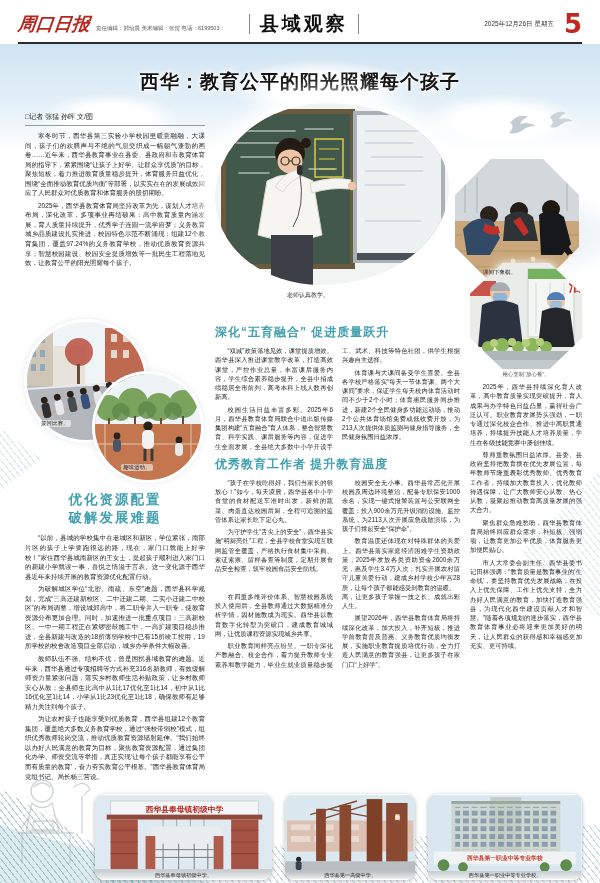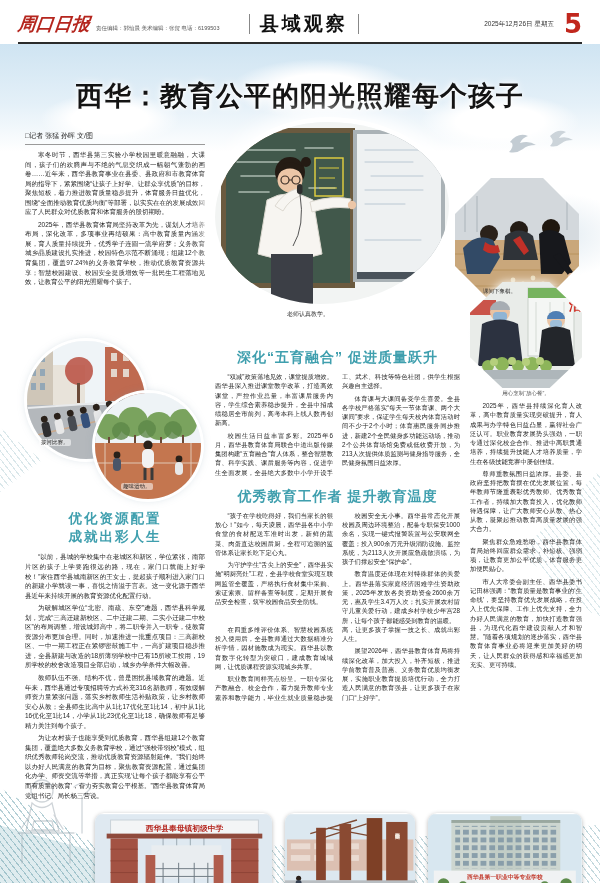--- a/index.html
+++ b/index.html
@@ -39,44 +39,44 @@
                  clip-path:polygon(0 100%,0 18%,100% 100%);} 
   .deco-bl{left:0;bottom:0;width:160px;height:95px;clip-path:polygon(0 100%,0 0,100% 100%);}
   .deco-br{right:0;bottom:0;width:500px;height:58px;opacity:.8;
            clip-path:polygon(0 100%,18% 45%,100% 0,100% 100%);}
   .deco-mr{right:0;top:470px;width:80px;height:150px;opacity:.45;
            clip-path:polygon(100% 0,100% 100%,0 55%);}
   .deco-lm{left:0;top:428px;width:42px;height:64px;opacity:.5;
            clip-path:polygon(0 0,100% 50%,0 100%);}
 
   
-  .headline{position:relative;z-index:2;margin:12px;padding-top:22px;text-align:center;
-    font-size:27px;font-weight:900;color:#141414;letter-spacing:1px;
+  .headline{position:relative;z-index:2;margin:3px;padding-top:22px;text-align:center;
+    font-size:19px;font-weight:900;color:#141414;letter-spacing:1px;
     font-family:"DejaVu Sans",sans-serif;
     text-shadow:0 1px 0 #fff,0 0 4px #fff,0 0 9px rgba(255,255,255,.95);}
 
   
   .content{position:relative;z-index:2;margin:16px 18px 0 25px;}
   .rowA{display:flex;gap:10px;align-items:flex-start;}
   .rowB{display:flex;gap:10px;margin-top:6px;align-items:flex-start;}
   .colL{width:180px;flex:none;}
   .colM{width:245px;flex:none;}
   .colR{width:112px;flex:none;}
 
   .byline{font-size:7px;color:#222;padding:1px 0 3px;border-bottom:.5px solid #9a9a9a;
           margin-bottom:5px;}
   p.bt{font-size:6.5px;line-height:1.47;text-align:justify;text-indent:2em;
        margin:0 0 3px;color:#262626;}
   .colM p.bt,.colR p.bt{font-size:6.3px;}
 
   .sec-title1{color:#3f9fae;font-size:13.5px;font-weight:700;text-align:center;
               letter-spacing:2px;margin:9px 0 6px;line-height:1.35;}
   .sec-title1 span{display:block;}
-  .sec-title{color:#3f9fae;font-size:14px;font-weight:700;text-align:center;
-             letter-spacing:1px;margin:11px 0 5px;}
+  .sec-title{color:#3f9fae;font-size:12px;font-weight:700;
+             letter-spacing:1px;margin:5px 0 5px;}
   .twocol{column-count:2;column-gap:9px;}
 
   
   .collage{flex:1;position:relative;height:202px;}
   .main-photo{position:absolute;left:0;top:-8px;width:234px;height:182px;overflow:hidden;
     border-radius:48% 52% 55% 45% / 52% 46% 54% 48%;
     box-shadow:0 0 0 5px rgba(255,255,255,.95),0 0 18px 12px rgba(255,255,255,.95);}
   .main-photo svg{display:block;width:100%;height:100%;}
   .main-cap{position:absolute;left:72px;top:180px;font-size:6px;color:#333;}
   .octo{clip-path:polygon(29% 0,71% 0,100% 29%,100% 71%,71% 100%,29% 100%,0 71%,0 29%);}
@@ -340,21 +340,21 @@
                 <rect x="18" y="65" width="8" height="13" rx="4" fill="#4a5568"></rect>
               <circle cx="84" cy="66" r="3.4" fill="#2a211a"></circle>
                 <rect x="80" y="69" width="8" height="13" rx="4" fill="#e8e8e8"></rect>
             </svg>
           </div>
           <div class="circ-cap cap-sport">趣味运动。</div>
         </div>
 
         <h2 class="sec-title1">
           <span>优化资源配置</span>
-          <span>成就出彩人生</span>
+          <span>破解发展难题</span>
         </h2>
         <p class="bt">“以前，县城的学校集中在老城区和新区，学位紧张，南部片区的孩子上学要跑很远的路，现在，家门口就能上好学校！”家住西华县城南新区的王女士，提起孩子顺利进入家门口的新建小学就读一事，喜悦之情溢于言表。这一变化源于西华县近年来持续开展的教育资源优化配置行动。</p>
         <p class="bt">为破解城区学位“北密、南疏、东空”难题，西华县科学规划，完成“三高迁建新校区、二中迁建二期、二实小迁建二中校区”的布局调整，增设城郊高中，将二职专并入一职专，使教育资源分布更加合理。同时，加速推进一批重点项目：三高新校区、一中一期工程正在紧锣密鼓施工中，一高扩建项目稳步推进，全县新建与改造的18所薄弱学校中已有15所竣工投用，19所学校的校舍改造项目全部启动，城乡办学条件大幅改善。</p>
         <p class="bt">教师队伍不强、结构不优，曾是困扰县域教育的难题。近年来，西华县通过专项招聘等方式补充316名新教师，有效缓解师资力量紧张问题，落实乡村教师生活补贴政策，让乡村教师安心从教；全县师生比高中从1比17优化至1比14，初中从1比16优化至1比14，小学从1比23优化至1比18，确保教师有足够精力关注到每个孩子。</p>
         <p class="bt">为让农村孩子也能享受到优质教育，西华县组建12个教育集团，覆盖绝大多数义务教育学校，通过“强校带弱校”模式，组织优秀教师轮岗交流，推动优质教育资源辐射延伸。“我们始终以办好人民满意的教育为目标，聚焦教育资源配置，通过集团化办学、师资交流等举措，真正实现‘让每个孩子都能享有公平而有质量的教育’，奋力夯实教育公平根基。”西华县教育体育局党组书记、局长杨三营说。</p>
       </div>
 
       <div class="colM">
         <h2 class="sec-title">深化“五育融合” 促进质量跃升</h2>
         <div class="twocol">

